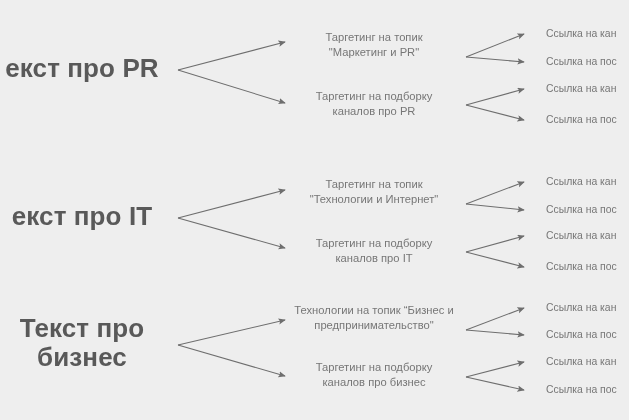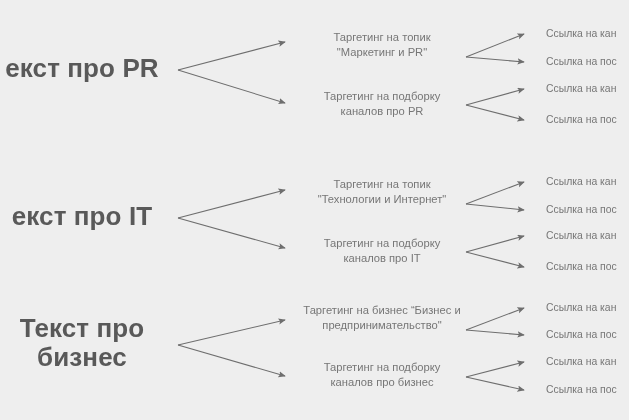--- a/index.html
+++ b/index.html
@@ -39,21 +39,21 @@
     text-align: center;
     font-size: 26px;
     font-weight: bold;
     color: #595959;
     line-height: 1.12;
     letter-spacing: 0.1px;
     white-space: pre-line;
   }
   .mid-label {
     position: absolute;
-    left: 284px;
+    left: 276px;
     width: 196px;
     text-align: center;
     font-size: 11.2px;
     color: #767676;
     line-height: 1.38;
     white-space: pre-line;
   }
   .leaf-label {
     position: absolute;
     left: 546px;
@@ -132,21 +132,21 @@
     <div class="leaf-label" style="top:176px">Ссылка на кан</div>
     <div class="leaf-label" style="top:204px">Ссылка на пос</div>
     <div class="leaf-label" style="top:230px">Ссылка на кан</div>
     <div class="leaf-label" style="top:261px">Ссылка на пос</div>
   </div>
 
   <div class="group" style="top:0">
     <div class="src-label" style="top:314px">Текст про
 бизнес</div>
 
-    <div class="mid-label" style="top:303px">Таргетинг на бизнес “Бизнес и
+    <div class="mid-label" style="top:303px">Технологии на топик “Бизнес и
 предпринимательство"</div>
     <div class="mid-label" style="top:360px">Таргетинг на подборку
 каналов про бизнес</div>
 
     <div class="leaf-label" style="top:302px">Ссылка на кан</div>
     <div class="leaf-label" style="top:329px">Ссылка на пос</div>
     <div class="leaf-label" style="top:356px">Ссылка на кан</div>
     <div class="leaf-label" style="top:384px">Ссылка на пос</div>
   </div>
 

